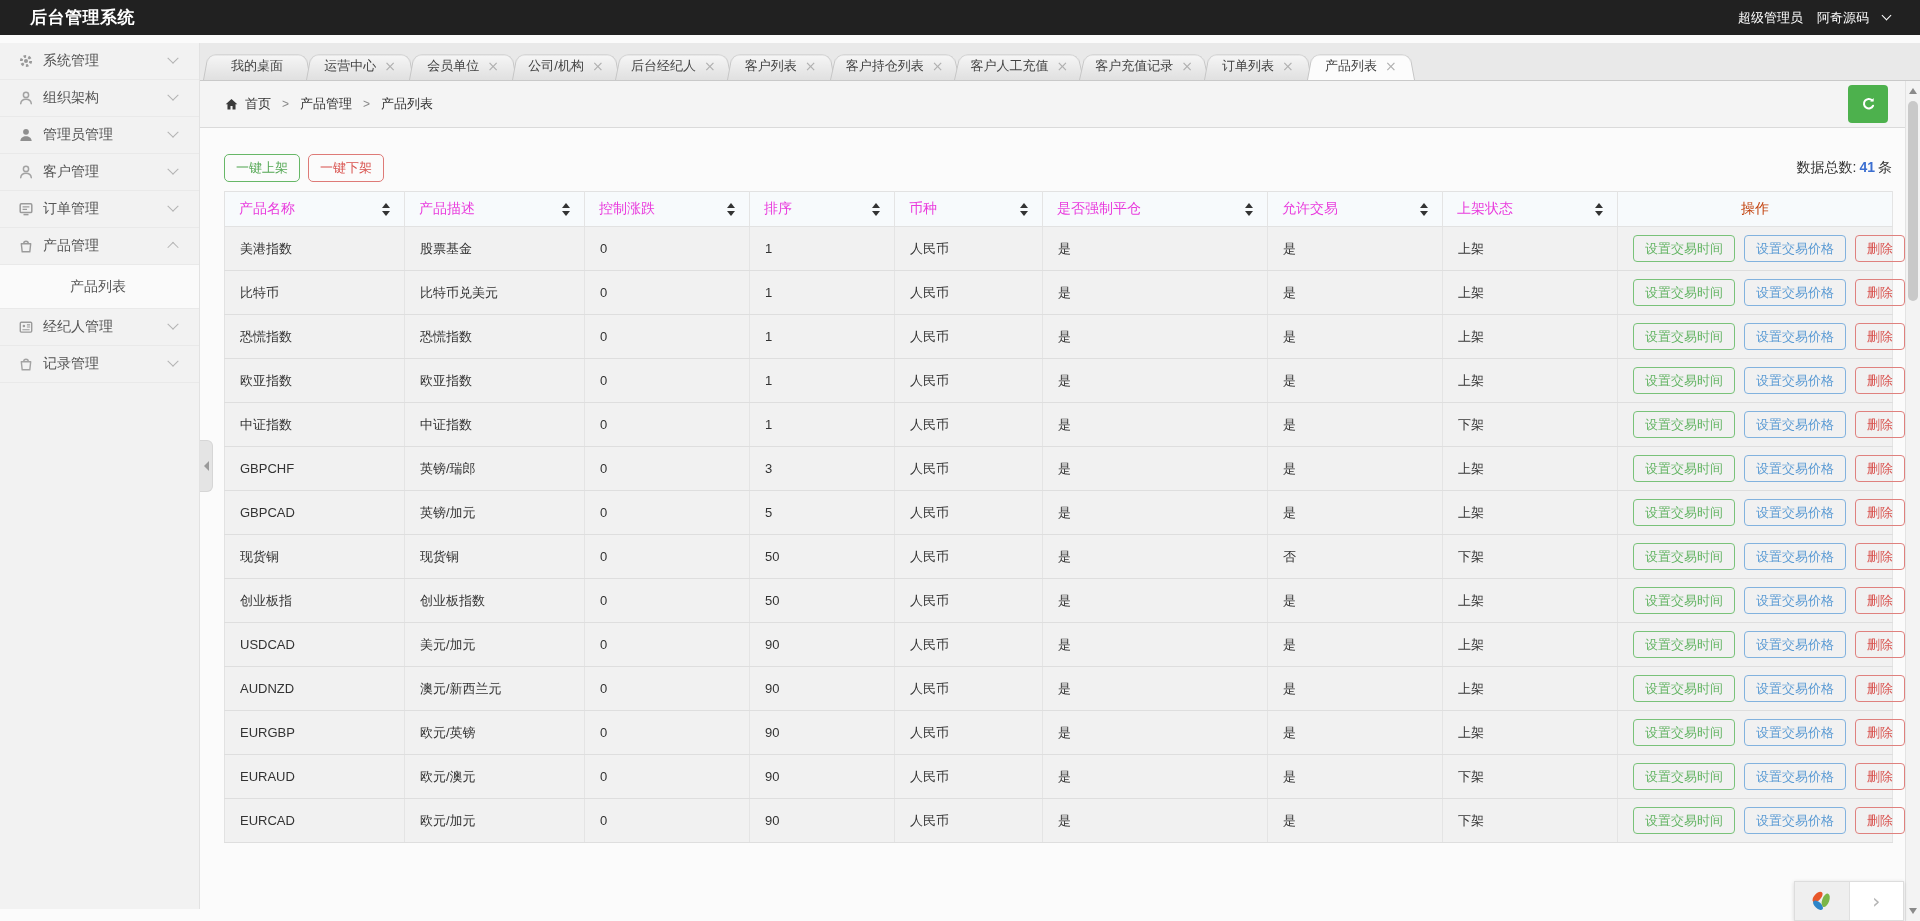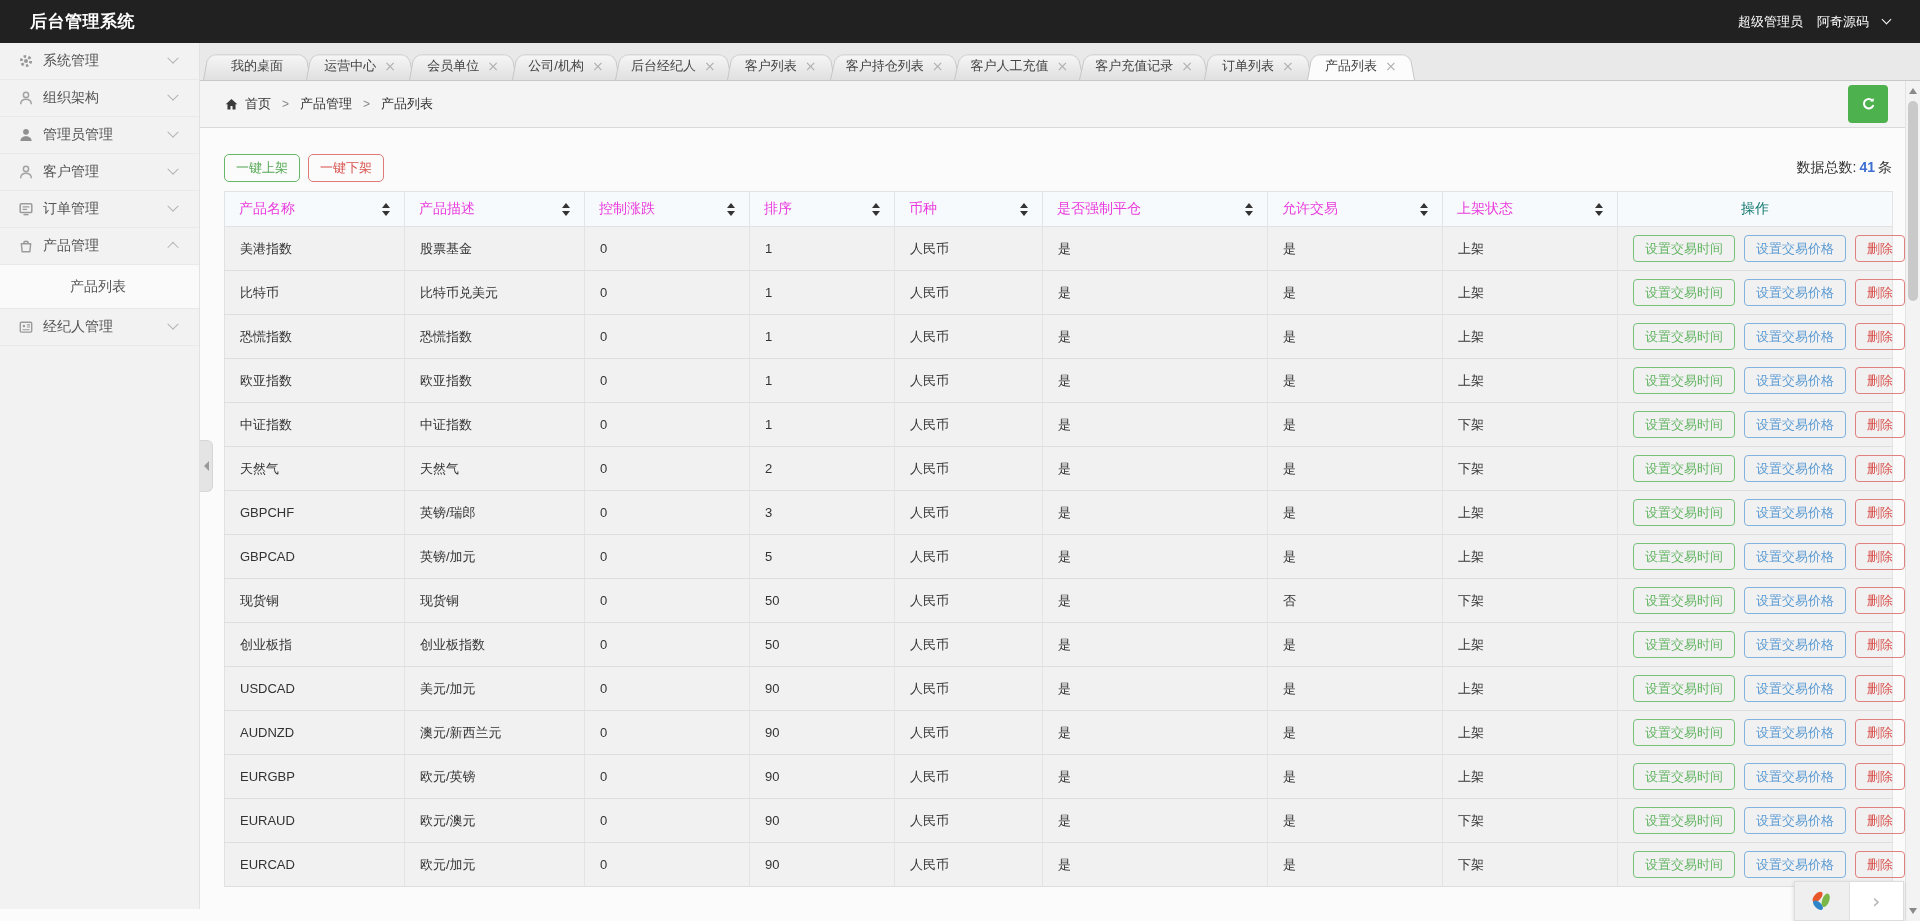--- a/index.html
+++ b/index.html
@@ -1,20 +1,20 @@
 <!DOCTYPE html>
 <html><head>
 <meta charset="utf-8">
 <style>
   * { margin:0; padding:0; box-sizing:border-box; }
   html,body { width:1920px; height:921px; overflow:hidden; }
   body { font-family:"Liberation Sans","DejaVu Sans",sans-serif; font-size:13px; color:#333; background:#fbfbfb; position:relative; }
 
   
-  .topbar { position:absolute; left:0; top:0; width:1920px; height:43px; background:#212121; display:flex; align-items:center; justify-content:space-between; padding:0 30px; z-index:30; }
+  .topbar { position:absolute; left:0; top:0; width:1920px; height:35px; background:#212121; display:flex; align-items:center; justify-content:space-between; padding:0 30px; z-index:30; }
   .topbar .title { color:#fff; font-size:17px; font-weight:bold; letter-spacing:.5px; }
   .topbar .user { color:#fff; font-size:13px; display:flex; align-items:center; gap:14px; cursor:pointer; }
   .chev { display:inline-block; width:7px; height:7px; border-right:1.6px solid #fff; border-bottom:1.6px solid #fff; transform:rotate(45deg); margin-top:-4px; }
 
   
   .sidebar { position:absolute; left:0; top:43px; width:200px; bottom:12px; background:#f2f2f2; border-right:1px solid #e2e2e2; z-index:20; }
   .side-item { height:37px; display:flex; align-items:center; padding:0 22px 0 18px; border-bottom:1px solid #e9e9e9; color:#545454; font-size:14px; cursor:pointer; background:#f2f2f2; }
   .side-item .mi { width:16px; height:16px; margin-right:9px; flex:0 0 16px; }
   .side-item .lbl { flex:1; }
   .side-item .sch { width:8px; height:8px; border-right:1.5px solid #b3b3b3; border-bottom:1.5px solid #b3b3b3; transform:rotate(45deg) translate(-2px,-2px); transition:none; }
@@ -45,21 +45,21 @@
   .btn + .btn { margin-left:8px; }
   .btn-green { color:#55a855; border-color:#67b767; }
   .btn-red   { color:#d9534f; border-color:#de7a77; }
   .total { margin-left:auto; font-size:14px; color:#333; }
   .total b { color:#3c6fd1; font-weight:bold; padding:0 3px; }
 
   
   table.grid { margin-top:9px; width:1668px; border-collapse:collapse; table-layout:fixed; border:1px solid #e2e2e2; background:#f1f1f1; }
   .grid th { height:35px; background:#f7fafc; font-weight:normal; font-size:14px; color:#e93bdd; border-right:1px solid #e4e4e4; border-bottom:1px solid #e2e2e2; padding:0 14px; }
   .grid th .h { display:flex; align-items:center; justify-content:space-between; }
-  .grid th.center .h { justify-content:center; color:#0f766e; }
+  .grid th.center .h { justify-content:center; color:#c2410c; }
   .grid td { height:44px; font-size:13px; color:#333; background:#f1f1f1; border-right:1px solid #e4e4e4; border-bottom:1px solid #dedede; padding:0 15px; }
   .sorter { display:flex; flex-direction:column; gap:3px; cursor:pointer; }
   .sorter i { width:0; height:0; border-left:4px solid transparent; border-right:4px solid transparent; }
   .sorter .up { border-bottom:5px solid #333; }
   .sorter .dn { border-top:5px solid #333; }
   .acts { display:flex; gap:9px; align-items:center; }
   .sbtn { height:27px; padding:0 11px; border-radius:4px; background:transparent; border:1px solid; font-size:13px; cursor:pointer; white-space:nowrap; font-family:inherit; }
   .sbtn.g { color:#65b565; border-color:#79c279; }
   .sbtn.b { color:#5b9bd4; border-color:#82b2de; }
   .sbtn.r { color:#d9534f; border-color:#df817e; }
@@ -156,20 +156,28 @@
       <span class="mi"><svg width="16" height="16" viewBox="0 0 16 16">
           <rect x="2.3" y="3.3" width="11.4" height="9.8" rx="1" fill="none" stroke="#9b9b9b" stroke-width="1.4"></rect>
           <circle cx="5.9" cy="7" r="1.3" fill="#9b9b9b"></circle>
           <path d="M8.9 5.9h3.2M8.9 8h3.2M4.4 10.8h7.2" stroke="#9b9b9b" stroke-width="1.1"></path>
         </svg></span>
       <span class="lbl">经纪人管理</span>
       <span class="sch"></span>
     </div>
 
 
+    <div class="side-item">
+      <span class="mi"><svg width="16" height="16" viewBox="0 0 16 16">
+          <path d="M3.3 5.7h9.4l-.9 8.1H4.2z" fill="none" stroke="#a3a3a3" stroke-width="1.4" stroke-linejoin="round"></path>
+          <path d="M5.7 5.5a2.3 2.3 0 0 1 4.6 0" fill="none" stroke="#a3a3a3" stroke-width="1.4"></path>
+        </svg></span>
+      <span class="lbl">记录管理</span>
+      <span class="sch"></span>
+    </div>
   </div>
 <div class="collapse-handle">
     <i></i>
   </div>
 
 <div class="main">
 
   <div class="tabbar">
 
       <div class="tab">
@@ -444,37 +452,20 @@
             <td>下架</td>
             <td>
               <div class="acts">
                 <button class="sbtn g">设置交易时间</button>
                 <button class="sbtn b">设置交易价格</button>
                 <button class="sbtn r">删除</button>
               </div>
             </td>
           </tr>
 
-          <tr>
-            <td>天然气</td>
-            <td>天然气</td>
-            <td>0</td>
-            <td>2</td>
-            <td>人民币</td>
-            <td>是</td>
-            <td>是</td>
-            <td>下架</td>
-            <td>
-              <div class="acts">
-                <button class="sbtn g">设置交易时间</button>
-                <button class="sbtn b">设置交易价格</button>
-                <button class="sbtn r">删除</button>
-              </div>
-            </td>
-          </tr>
 
           <tr>
             <td>GBPCHF</td>
             <td>英镑/瑞郎</td>
             <td>0</td>
             <td>3</td>
             <td>人民币</td>
             <td>是</td>
             <td>是</td>
             <td>上架</td>

